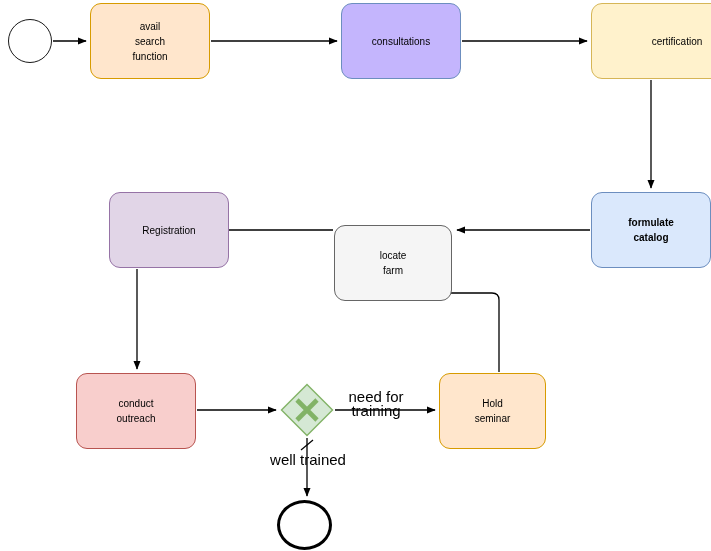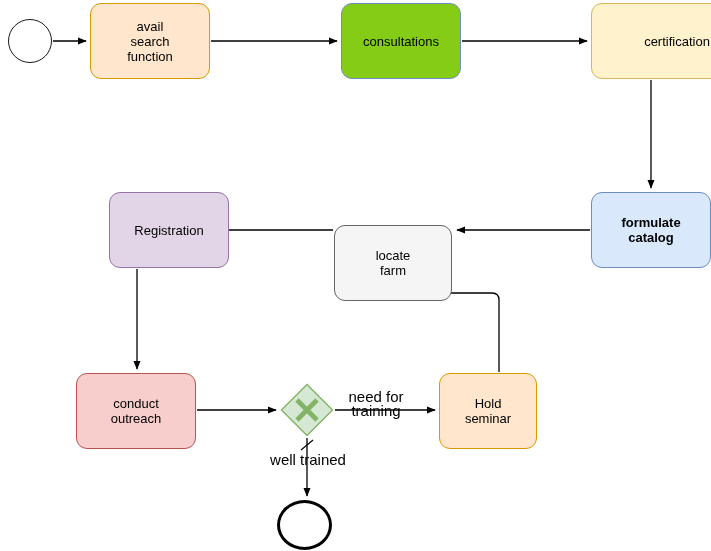--- a/index.html
+++ b/index.html
@@ -26,21 +26,21 @@
     height: 551px;
     pointer-events: none;
   }
   .node {
     position: absolute;
     box-sizing: border-box;
     display: flex;
     align-items: center;
     justify-content: center;
     text-align: center;
-    font-size: 13px;
+    font-size: 10px;
     line-height: 15px;
     color: #000000;
     border-radius: 11px;
     border-style: solid;
     border-width: 1.4px;
     white-space: pre-line;
   }
   .event {
     position: absolute;
     box-sizing: border-box;
@@ -124,21 +124,21 @@
       <path d="M499,372 L499,300 Q499,293 492,293 L399,293 Q392,293 392,286 L392,273" stroke="#000000" stroke-width="1.3" fill="none" marker-end="url(#arrow)"></path>
     </g>
   </svg>
 
   <div class="event start" style="left:8px; top:19px; width:44px; height:44px;"></div>
 
   <div class="node" style="left:90px; top:3px; width:120px; height:76px; background:#ffe6cc; border-color:#d79b00;">avail
 search
 function</div>
 
-  <div class="node" style="left:341px; top:3px; width:120px; height:76px; background:#84cc16; border-color:#6c8ebf;">consultations</div>
+  <div class="node" style="left:341px; top:3px; width:120px; height:76px; background:#c4b5fd; border-color:#6c8ebf;">consultations</div>
 
   <div class="node" style="left:591px; top:3px; width:132px; height:76px; background:#fff2cc; border-color:#d6b656;padding-left:40px;">certification</div>
 
   <div class="node" style="left:591px; top:192px; width:120px; height:76px; background:#dae8fc; border-color:#6c8ebf;font-weight:bold;">formulate
 catalog</div>
 
   <div class="node" style="left:334px; top:192px; width:118px; height:76px; background:#f5f5f5; border-color:#666666;margin-top:33px;">locate
 farm</div>
 
   <div class="node" style="left:77px; top:192px; width:120px; height:76px; background:#e1d5e7; border-color:#9673a6;margin-left:32px;">Registration</div>
@@ -146,21 +146,21 @@
   <div class="node" style="left:76px; top:373px; width:120px; height:76px; background:#f8cecc; border-color:#b85450;">conduct
 outreach</div>
 
   <div class="gateway" style="left:280px; top:383px; width:54px; height:54px;">
     <svg width="54" height="54" viewBox="0 0 54 54">
       <polygon points="27,1.5 52.5,27 27,52.5 1.5,27" fill="#d5e8d4" stroke="#82b366" stroke-width="1.4"></polygon>
       <path d="M17,17 L37,37 M37,17 L17,37" stroke="#82b366" stroke-width="4.6" stroke-linecap="butt" fill="none"></path>
     </svg>
   </div>
 
-  <div class="node" style="left:439px; top:373px; width:98px; height:76px; background:#ffe6cc; border-color:#d79b00;">Hold
+  <div class="node" style="left:439px; top:373px; width:107px; height:76px; background:#ffe6cc; border-color:#d79b00;">Hold
 seminar</div>
 
   <div class="event end" style="left:277px; top:500px; width:55px; height:50px;"></div>
 
   <div class="edge-label" style="left:343px; top:390px; width:66px;">need for
 training</div>
 
   <div class="edge-label" style="left:263px; top:453px; width:90px;">well trained</div>
 
 </div>

